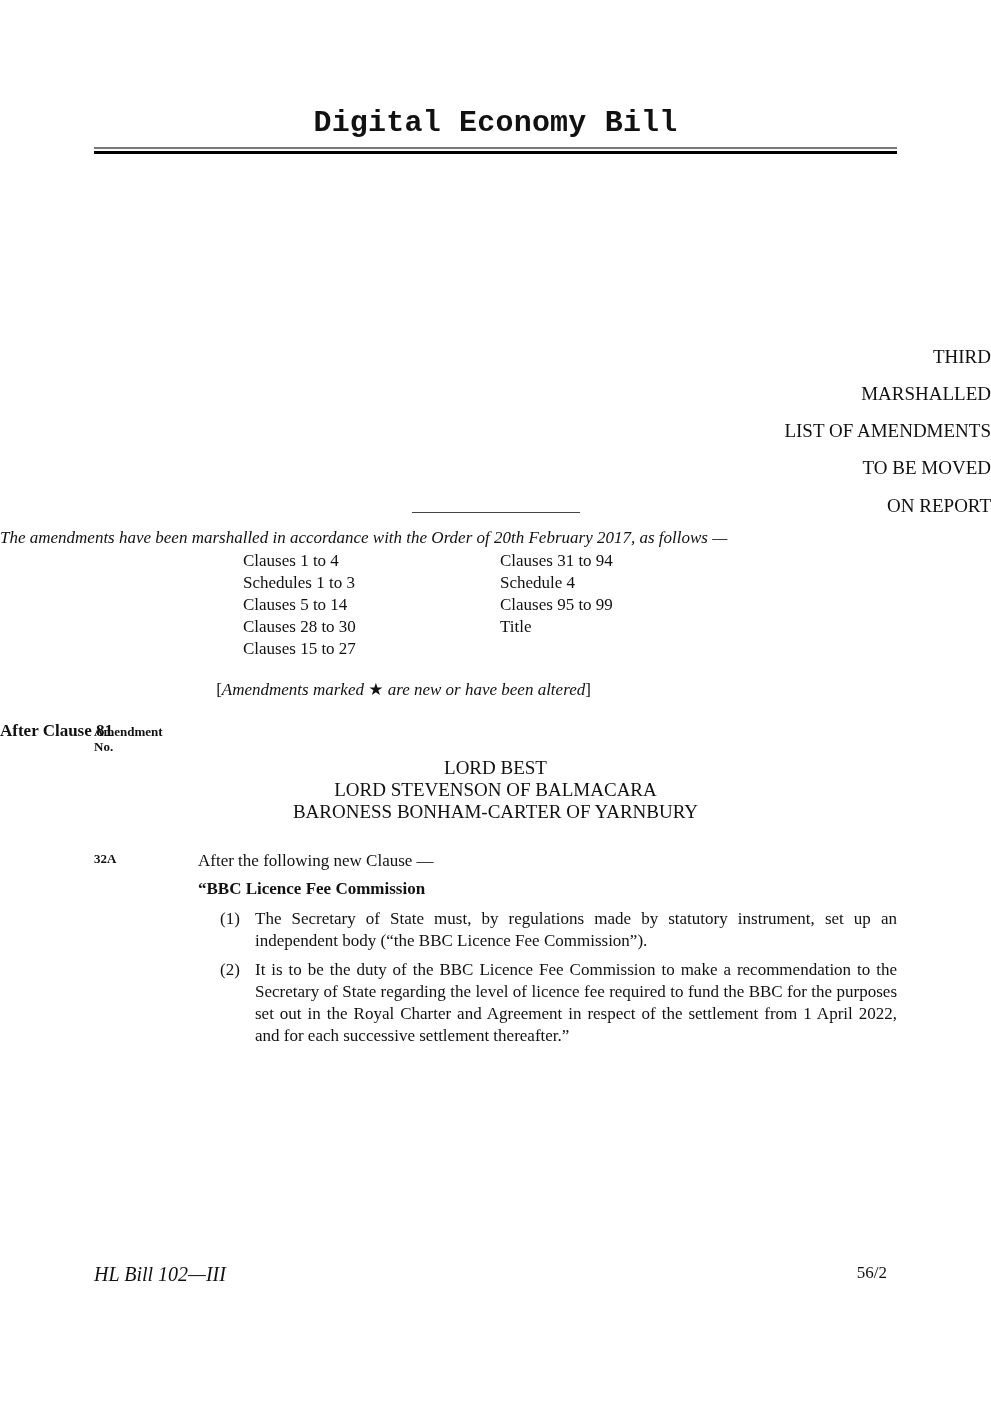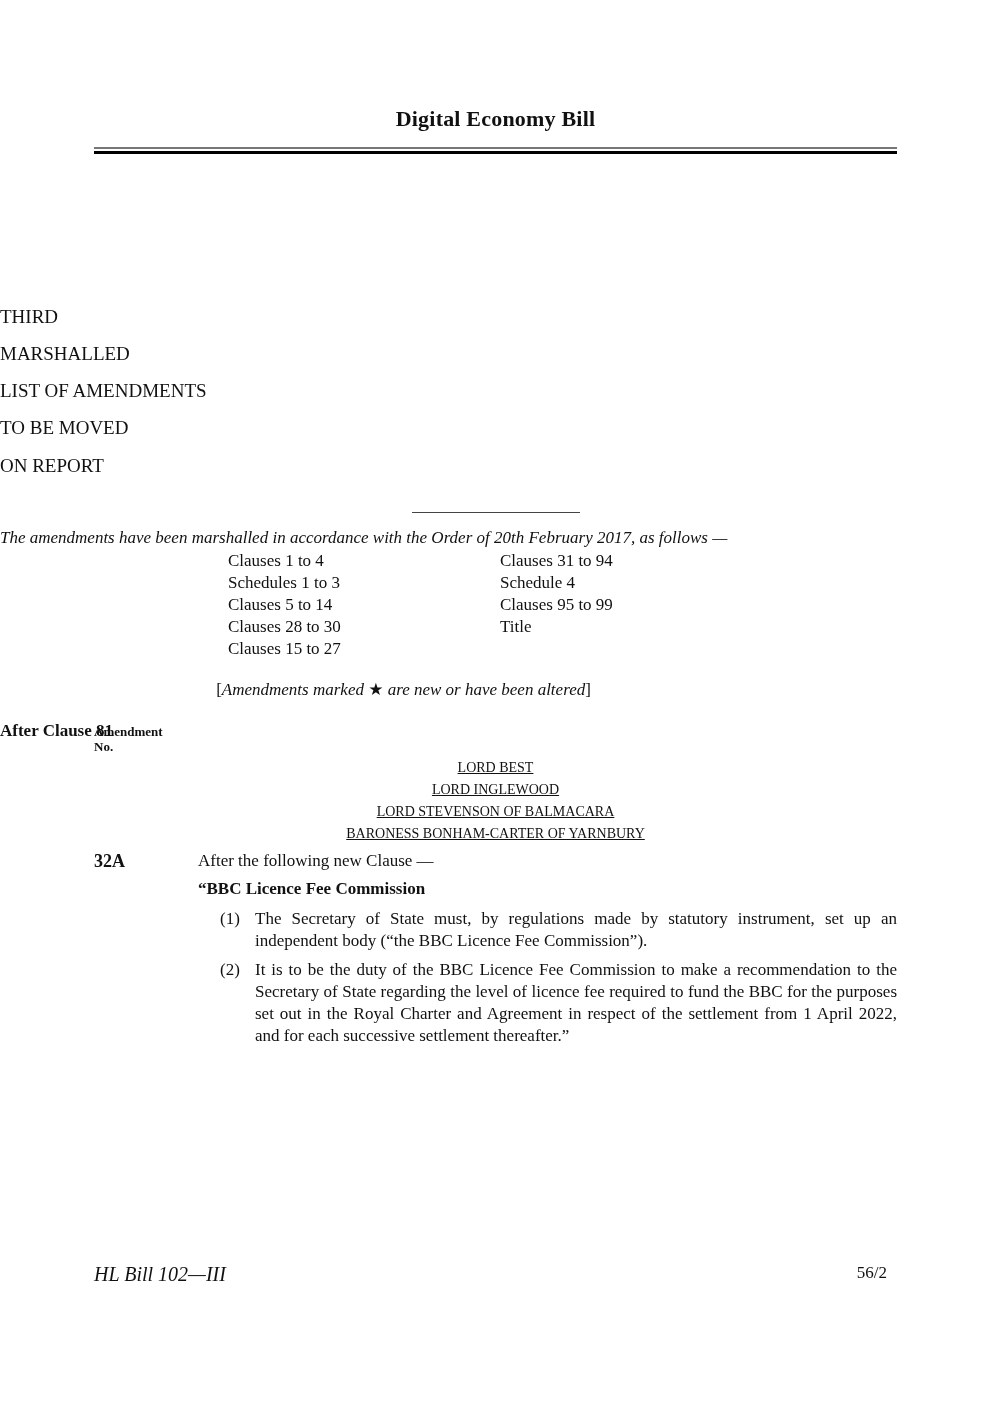--- a/index.html
+++ b/index.html
@@ -1,31 +1,31 @@
 <!DOCTYPE html>
 <html><head>
 <meta charset="utf-8">
 <style>
   html, body { margin:0; padding:0; background:#ffffff; }
   body { width:991px; height:1401px; position:relative; overflow:hidden;
          font-family:"Liberation Serif", "DejaVu Serif", serif; color:#111; }
   .abs { position:absolute; }
-  .title { left:0; width:991px; top:106px; text-align:center; font-size:22px; font-weight:bold; letter-spacing:0.2px; }
+  .title { left:0; width:991px; top:106px; text-align:center; font-size:30px; font-weight:bold; letter-spacing:0.2px;font-family:Liberation Mono, monospace; }
   .rule-thin { left:94px; width:803px; top:147px; height:2px; background:#777; }
   .rule-thick { left:94px; width:803px; top:151px; height:3px; background:#000; }
-  .caps { left:0; width:991px; text-align:left; font-size:19px; }
+  .caps { left:0; width:991px; text-align:right; font-size:19px;margin-top:40px; }
   .short-rule { left:412px; width:168px; top:512px; height:1px; background:#444; }
   .intro { left:0; width:991px; top:528px; font-size:17px; font-style:italic; }
   .list { font-size:17px; line-height:22px; }
   .note { left:0; width:807px; top:679px; text-align:center; font-size:17px; }
   .note i { font-style:italic; }
   .amend-label { left:94px; top:724px; font-size:13px; font-weight:bold; line-height:15px; }
   .after-clause { left:0; width:991px; top:721px; font-size:17px; font-weight:bold; }
-  .sponsors { left:0; width:991px; top:757px; text-align:center; font-size:14px; line-height:22px;text-decoration:underline; }
-  .amend-no { left:94px; top:851px; font-size:18px; font-weight:bold; }
+  .sponsors { left:0; width:991px; top:757px; text-align:center; font-size:19px; line-height:22px; }
+  .amend-no { left:94px; top:851px; font-size:13px; font-weight:bold; }
   .instr { left:198px; top:851px; font-size:17px; }
   .clause-heading { left:198px; top:879px; font-size:17px; font-weight:bold; }
   .sub { left:220px; width:677px; font-size:17px; line-height:22px; display:flex; }
   .sub .num { width:35px; flex:none; }
   .sub .txt { flex:1; text-align:justify; }
   .footer-left { left:94px; top:1263px; font-size:20px;font-style:italic; }
   .footer-right { right:104px; top:1263px; font-size:17px; }
 </style>
 </head>
 <body>
@@ -37,21 +37,21 @@
 <div class="abs caps" style="top:306px">THIRD</div>
 <div class="abs caps" style="top:343px">MARSHALLED</div>
 <div class="abs caps" style="top:380px">LIST OF AMENDMENTS</div>
 <div class="abs caps" style="top:417px">TO BE MOVED</div>
 <div class="abs caps" style="top:455px">ON REPORT</div>
 
 <div class="abs short-rule"></div>
 
 <div class="abs intro">The amendments have been marshalled in accordance with the Order of 20th February 2017, as follows —</div>
 
-<div class="abs list" style="left:228px; top:550px;">
+<div class="abs list" style="left:243px; top:550px;">
   <div>Clauses 1 to 4</div>
   <div>Schedules 1 to 3</div>
   <div>Clauses 5 to 14</div>
   <div>Clauses 28 to 30</div>
   <div>Clauses 15 to 27</div>
 </div>
 <div class="abs list" style="left:500px; top:550px;">
   <div>Clauses 31 to 94</div>
   <div>Schedule 4</div>
   <div>Clauses 95 to 99</div>
@@ -61,21 +61,20 @@
 <div class="abs note"><span>[</span><i>Amendments marked </i><span>★</span><i> are new or have been altered</i><span>]</span></div>
 
 <div class="abs amend-label">
   <div>Amendment</div>
   <div>No.</div>
 </div>
 <div class="abs after-clause">After Clause 81</div>
 
 <div class="abs sponsors">
   <div>LORD BEST</div>
-  <div>LORD INGLEWOOD</div>
   <div>LORD STEVENSON OF BALMACARA</div>
   <div>BARONESS BONHAM-CARTER OF YARNBURY</div>
 </div>
 
 <div class="abs amend-no">32A</div>
 <div class="abs instr">After the following new Clause —</div>
 <div class="abs clause-heading">“BBC Licence Fee Commission</div>
 
 <div class="abs sub" style="top:908px">
   <span class="num">(1)</span>

